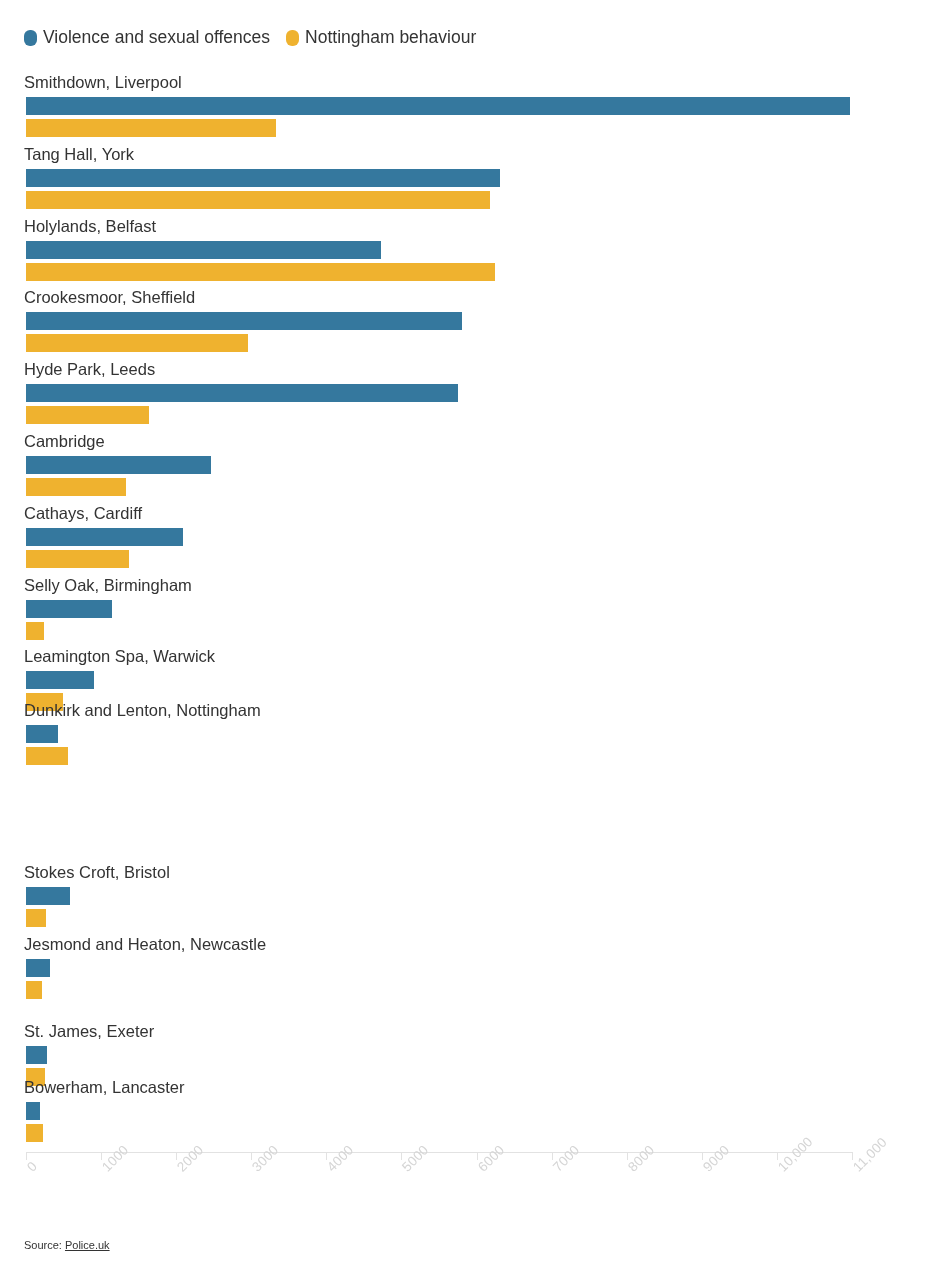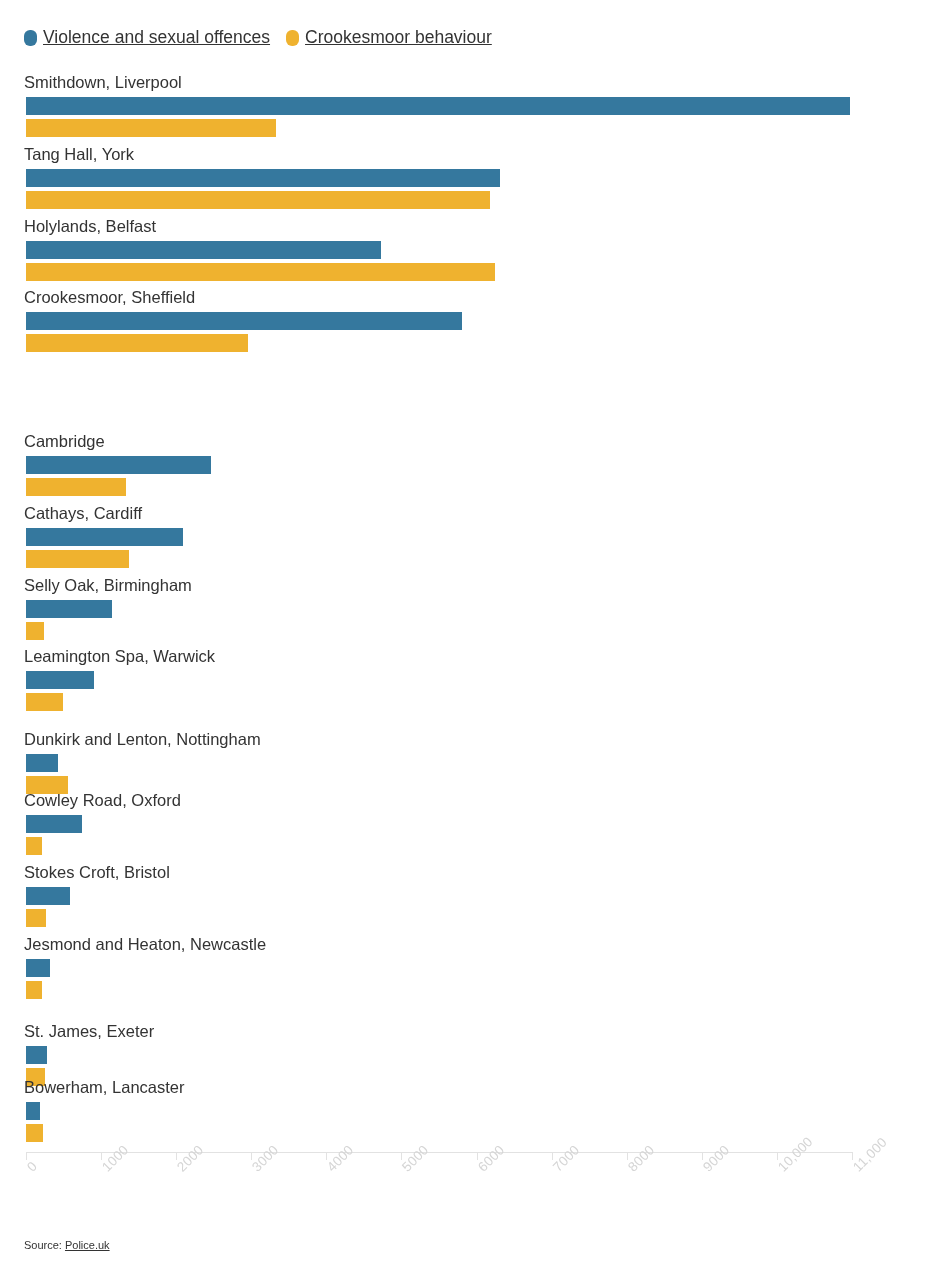--- a/index.html
+++ b/index.html
@@ -23,21 +23,20 @@
     top: 26px;
     display: flex;
     align-items: center;
     gap: 16px;
     height: 24px;
   }
   .legend-item {
     display: flex;
     align-items: center;
     gap: 6px;
-    text-decoration: underline;
   }
   .legend-swatch {
     width: 13px;
     height: 16px;
     border-radius: 6px;
     flex: none;
   }
   .legend-label {
     font-size: 17.5px;
     color: #333333;
@@ -127,21 +126,21 @@
 </head>
 <body>
 
 <div id="legend">
     <div class="legend-item">
       <span class="legend-swatch" style="background: rgb(53, 120, 158);"></span>
       <span class="legend-label">Violence and sexual offences</span>
     </div>
     <div class="legend-item">
       <span class="legend-swatch" style="background: rgb(239, 178, 47);"></span>
-      <span class="legend-label">Crookesmoor behaviour</span>
+      <span class="legend-label">Nottingham behaviour</span>
     </div>
   </div>
 
 <div id="plot">
     <div class="group" style="top: 0px;">
       <div class="group-label">Smithdown, Liverpool</div>
       <div class="bar s0" title="Violence and sexual offences: 10970" style="width: 823.747px; background: rgb(53, 120, 158);"></div>
       <div class="bar s1" title="Antisocial behaviour: 3330" style="width: 250.053px; background: rgb(239, 178, 47);"></div>
     </div>
     <div class="group" style="top: 71.8px;">
@@ -152,49 +151,49 @@
     <div class="group" style="top: 143.6px;">
       <div class="group-label">Holylands, Belfast</div>
       <div class="bar s0" title="Violence and sexual offences: 4730" style="width: 355.18px; background: rgb(53, 120, 158);"></div>
       <div class="bar s1" title="Antisocial behaviour: 6250" style="width: 469.318px; background: rgb(239, 178, 47);"></div>
     </div>
     <div class="group" style="top: 215.4px;">
       <div class="group-label">Crookesmoor, Sheffield</div>
       <div class="bar s0" title="Violence and sexual offences: 5800" style="width: 435.527px; background: rgb(53, 120, 158);"></div>
       <div class="bar s1" title="Antisocial behaviour: 2950" style="width: 221.518px; background: rgb(239, 178, 47);"></div>
     </div>
+    <div class="group" style="top: 287.2px;">
+      <div class="group-label">Hyde Park, Leeds</div>
+      <div class="bar s0" title="Violence and sexual offences: 5750" style="width: 431.773px; background: rgb(53, 120, 158);"></div>
+      <div class="bar s1" title="Antisocial behaviour: 1640" style="width: 123.149px; background: rgb(239, 178, 47);"></div>
+    </div>
     <div class="group" style="top: 359px; text-decoration: underline;">
       <div class="group-label">Cambridge</div>
       <div class="bar s0" title="Violence and sexual offences: 2460" style="width: 184.724px; background: rgb(53, 120, 158);"></div>
       <div class="bar s1" title="Antisocial behaviour: 1330" style="width: 99.8709px; background: rgb(239, 178, 47);"></div>
     </div>
     <div class="group" style="top: 430.8px;">
       <div class="group-label">Cathays, Cardiff</div>
       <div class="bar s0" title="Violence and sexual offences: 2090" style="width: 156.94px; background: rgb(53, 120, 158);"></div>
       <div class="bar s1" title="Antisocial behaviour: 1370" style="width: 102.875px; background: rgb(239, 178, 47);"></div>
     </div>
     <div class="group" style="top: 502.6px;">
       <div class="group-label">Selly Oak, Birmingham</div>
       <div class="bar s0" title="Violence and sexual offences: 1140" style="width: 85.6036px; background: rgb(53, 120, 158);"></div>
       <div class="bar s1" title="Antisocial behaviour: 240" style="width: 18.0218px; background: rgb(239, 178, 47);"></div>
     </div>
     <div class="group" style="top: 574.4px;">
       <div class="group-label">Leamington Spa, Warwick</div>
       <div class="bar s0" title="Violence and sexual offences: 900" style="width: 67.5818px; background: rgb(53, 120, 158);"></div>
       <div class="bar s1" title="Antisocial behaviour: 490" style="width: 36.7945px; background: rgb(239, 178, 47);"></div>
     </div>
-    <div class="group" style="top: 657px;">
+    <div class="group" style="top: 628px;">
       <div class="group-label">Dunkirk and Lenton, Nottingham</div>
       <div class="bar s0" title="Violence and sexual offences: 430" style="width: 32.2891px; background: rgb(53, 120, 158);"></div>
       <div class="bar s1" title="Antisocial behaviour: 560" style="width: 42.0509px; background: rgb(239, 178, 47);"></div>
-    </div>
-    <div class="group" style="top: 718px;">
-      <div class="group-label">Cowley Road, Oxford</div>
-      <div class="bar s0" title="Violence and sexual offences: 750" style="width: 56.3182px; background: rgb(53, 120, 158);"></div>
-      <div class="bar s1" title="Antisocial behaviour: 210" style="width: 15.7691px; background: rgb(239, 178, 47);"></div>
     </div>
     <div class="group" style="top: 789.8px;">
       <div class="group-label">Stokes Croft, Bristol</div>
       <div class="bar s0" title="Violence and sexual offences: 590" style="width: 44.3036px; background: rgb(53, 120, 158);"></div>
       <div class="bar s1" title="Antisocial behaviour: 270" style="width: 20.2745px; background: rgb(239, 178, 47);"></div>
     </div>
     <div class="group" style="top: 861.6px;">
       <div class="group-label">Jesmond and Heaton, Newcastle</div>
       <div class="bar s0" title="Violence and sexual offences: 320" style="width: 24.0291px; background: rgb(53, 120, 158);"></div>
       <div class="bar s1" title="Antisocial behaviour: 215" style="width: 16.1445px; background: rgb(239, 178, 47);"></div>

